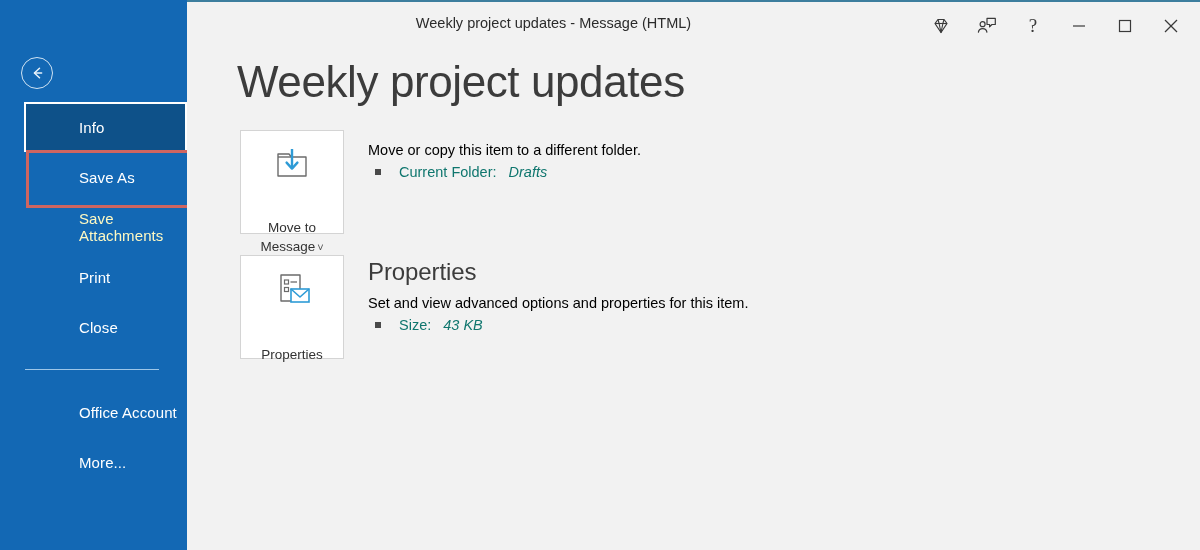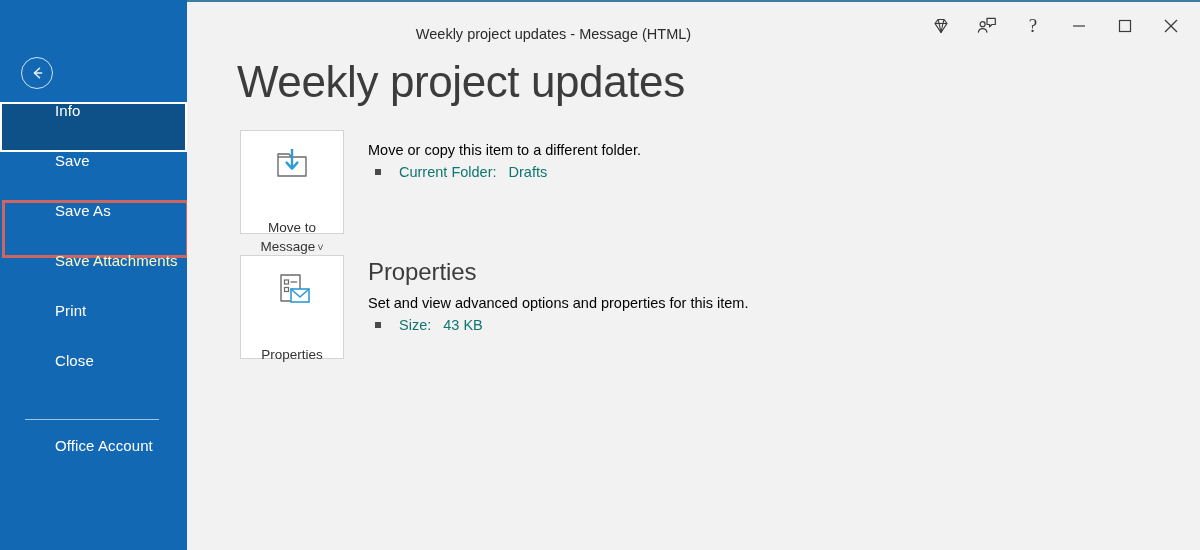--- a/index.html
+++ b/index.html
@@ -42,27 +42,28 @@
   .nav-list {
     position: absolute;
     left: 0; top: 102px;
     width: 187px;
   }
 
   .nav-item {
     position: relative;
     height: 50px;
     display: flex;
-    align-items: flex-start;
+    align-items: center;
     padding-left: 55px;
     color: #ffffff;
     font-size: 15px;
     letter-spacing: 0.1px;
     cursor: pointer;
     user-select: none;
+    margin-left: 24px;
   }
   .nav-item.disabled {
     color: #fef9c3;
     cursor: default;
   }
 
   
   .nav-item.active {
     background: #0e5189;
     box-shadow: inset 0 0 0 2px #ffffff;
@@ -91,21 +92,21 @@
   #titlebar {
     position: absolute;
     left: 187px; top: 0;
     width: 1013px; height: 47px;
     background: #f2f2f2;
     border-top: 2px solid #3d7e9e;
   }
 
   #titlebar-title {
     position: absolute;
-    left: 0; right: 0; top: 24px;
+    left: 0; right: 0; top: 13px;
     text-align: center;
     padding-right: 280px;
     font-size: 14.5px;
     color: #2b2b2b;
     white-space: nowrap;
   }
   #titlebar-title .sep { padding: 0 4px; }
 
   #window-controls {
     position: absolute;
@@ -212,60 +213,60 @@
     white-space: nowrap;
   }
   .bullet {
     width: 6px; height: 6px;
     background: #4a4a4a;
     margin-right: 18px;
     margin-left: 7px;
     flex: 0 0 auto;
   }
   .detail-label { }
-  .detail-value { margin-left: 12px; }
+  .detail-value { margin-left: 12px; font-style: italic; }
 </style>
 </head>
 <body>
 
 <div id="app">
 
   <div id="sidebar">
 
     <div id="back-button">
       <svg width="18" height="18" viewBox="0 0 18 18">
         <path d="M11.5 4.2 L6.4 9 L11.5 13.8" fill="none" stroke="#e8f2fa" stroke-width="1.5" stroke-linecap="round" stroke-linejoin="round"></path>
         <line x1="6.6" y1="9" x2="13.6" y2="9" stroke="#e8f2fa" stroke-width="1.5" stroke-linecap="round"></line>
       </svg>
     </div>
 
     <div class="nav-list">
       <div class="nav-item active">
         <span>Info</span>
       </div>
-      <div class="nav-item">
-        <span>Save</span>
-      </div>
       <div class="nav-item highlight">
         <span>Save As</span>
       </div>
       <div class="nav-item disabled">
         <span>Save Attachments</span>
       </div>
       <div class="nav-item">
         <span>Print</span>
       </div>
       <div class="nav-item">
         <span>Close</span>
       </div>
 
       <div class="nav-divider"></div>
 
       <div class="nav-item">
         <span>Office Account</span>
+      </div>
+      <div class="nav-item">
+        <span>More...</span>
       </div>
     </div>
   </div>
 
   <div id="titlebar">
     <div id="titlebar-title">
       <span>Weekly project updates</span><span class="sep">-</span><span>Message (HTML)</span>
     </div>
 
     <div id="window-controls">

